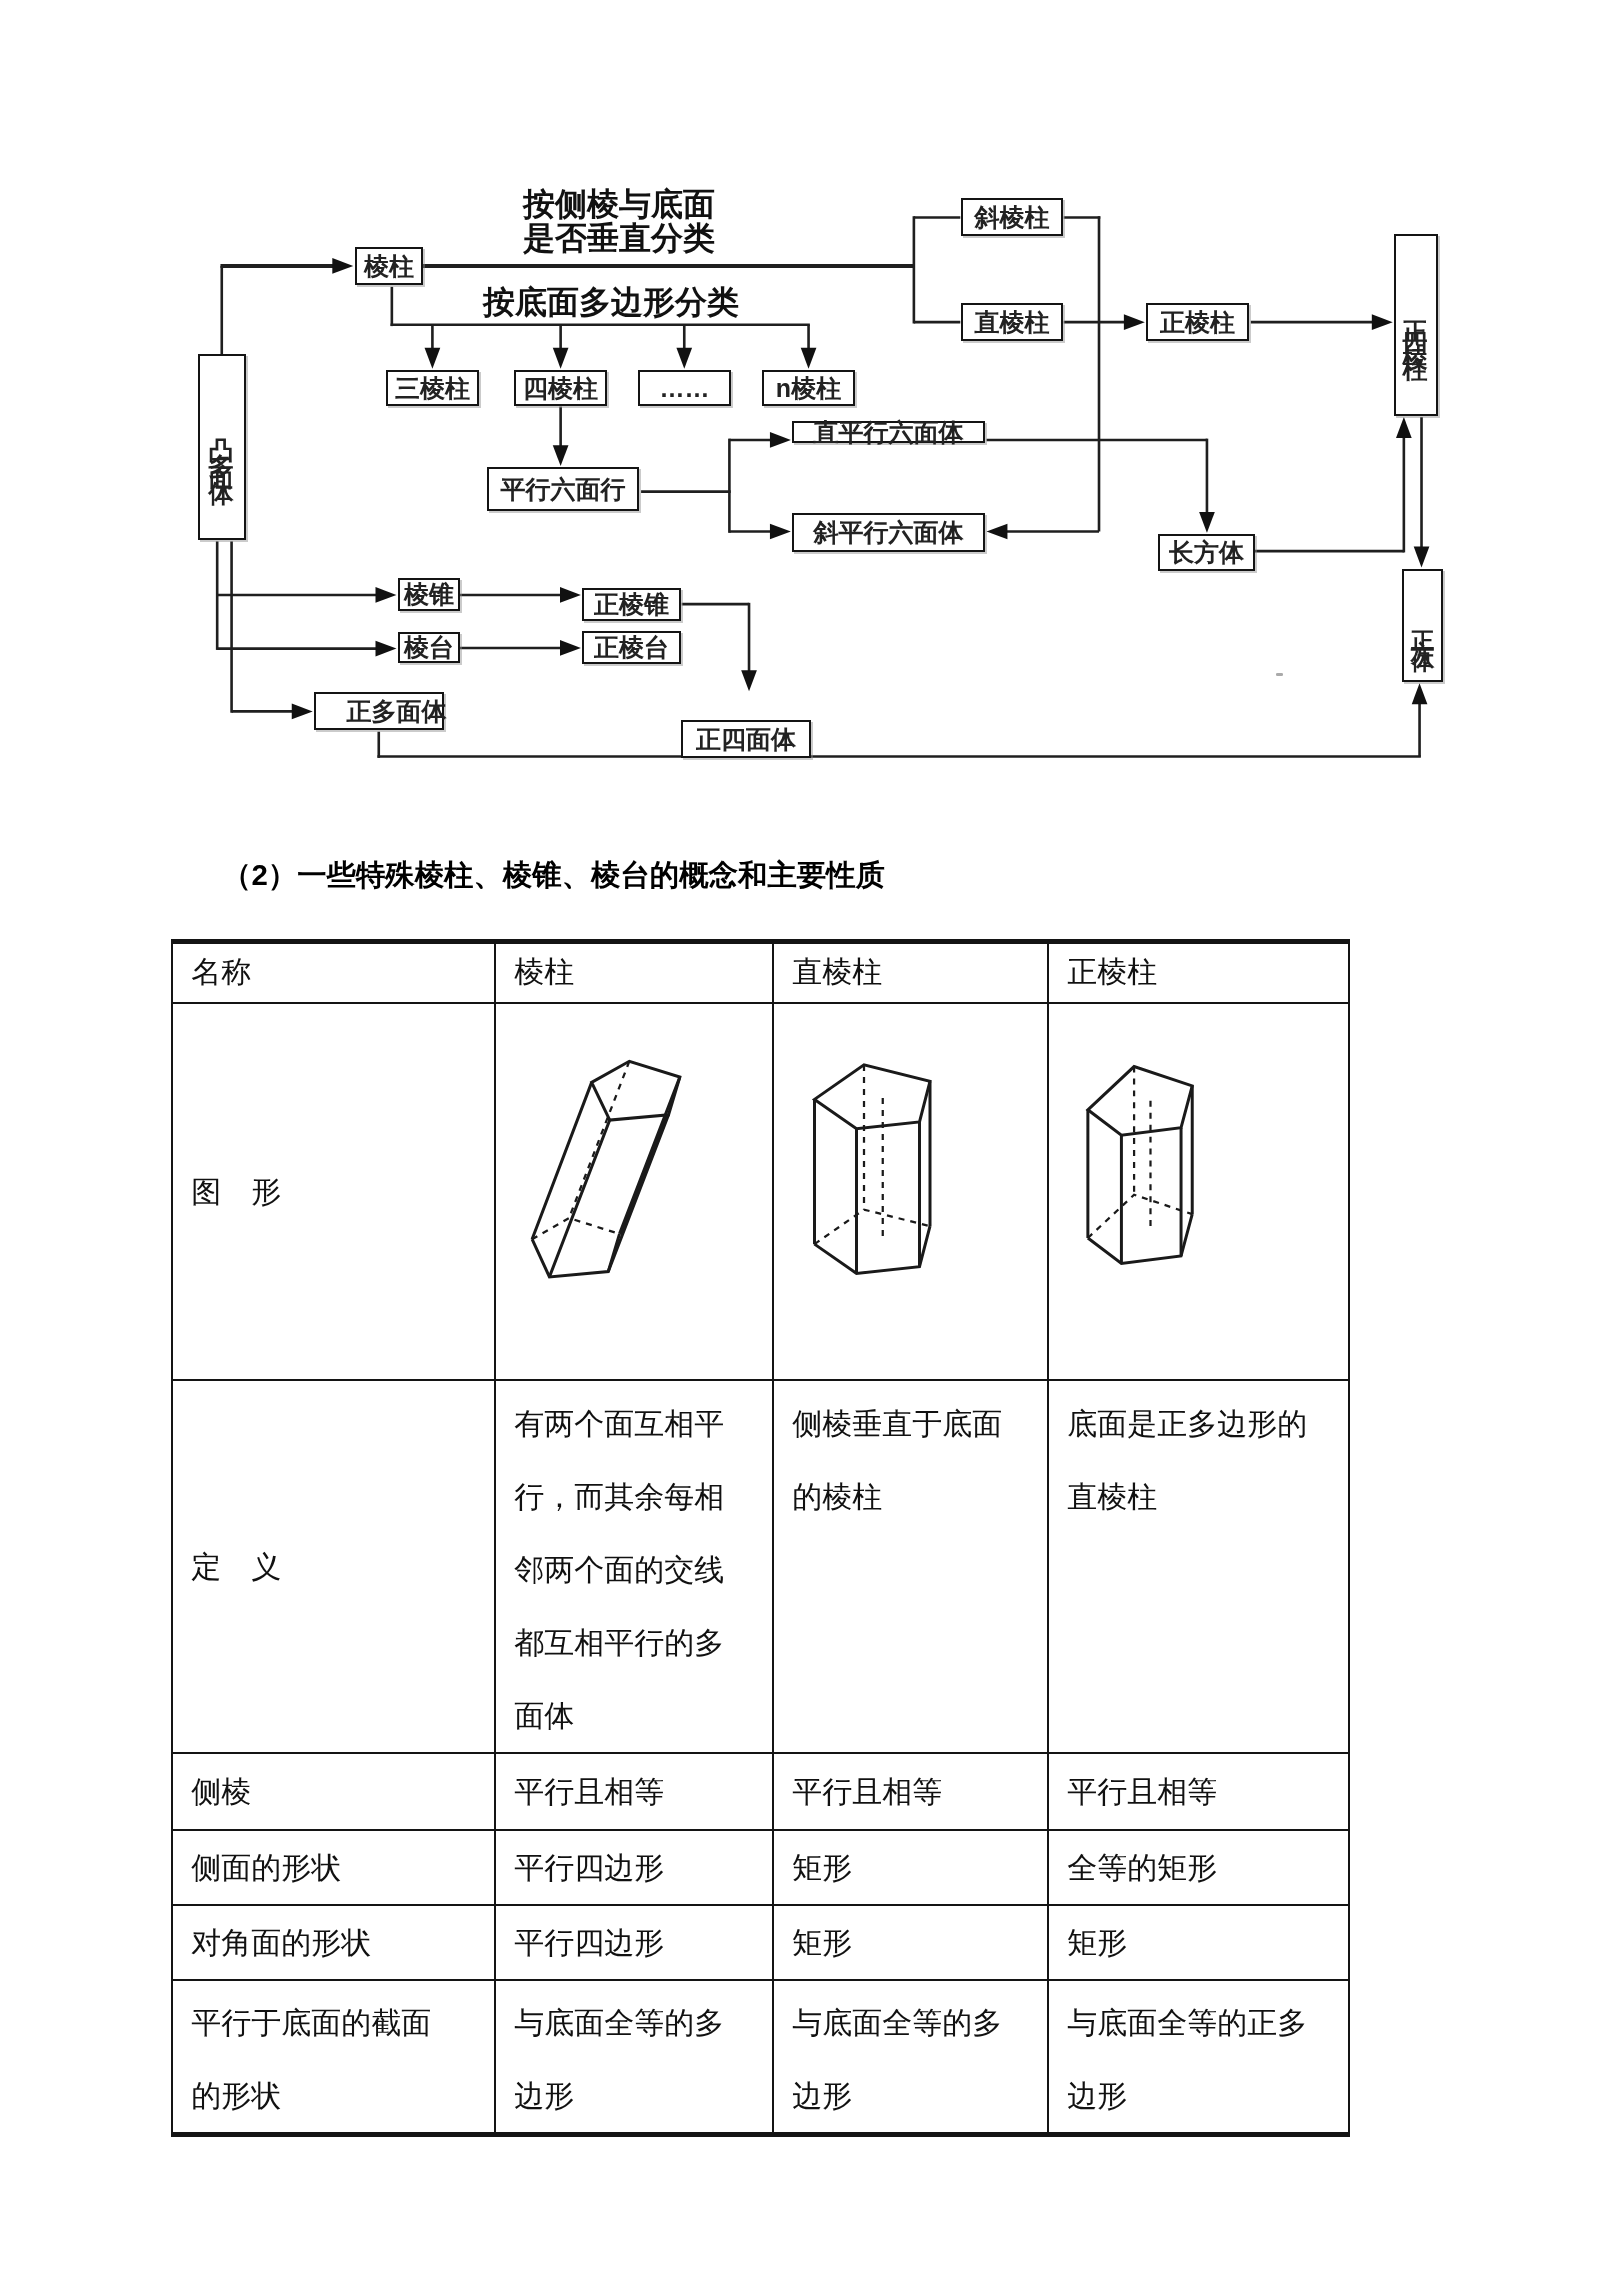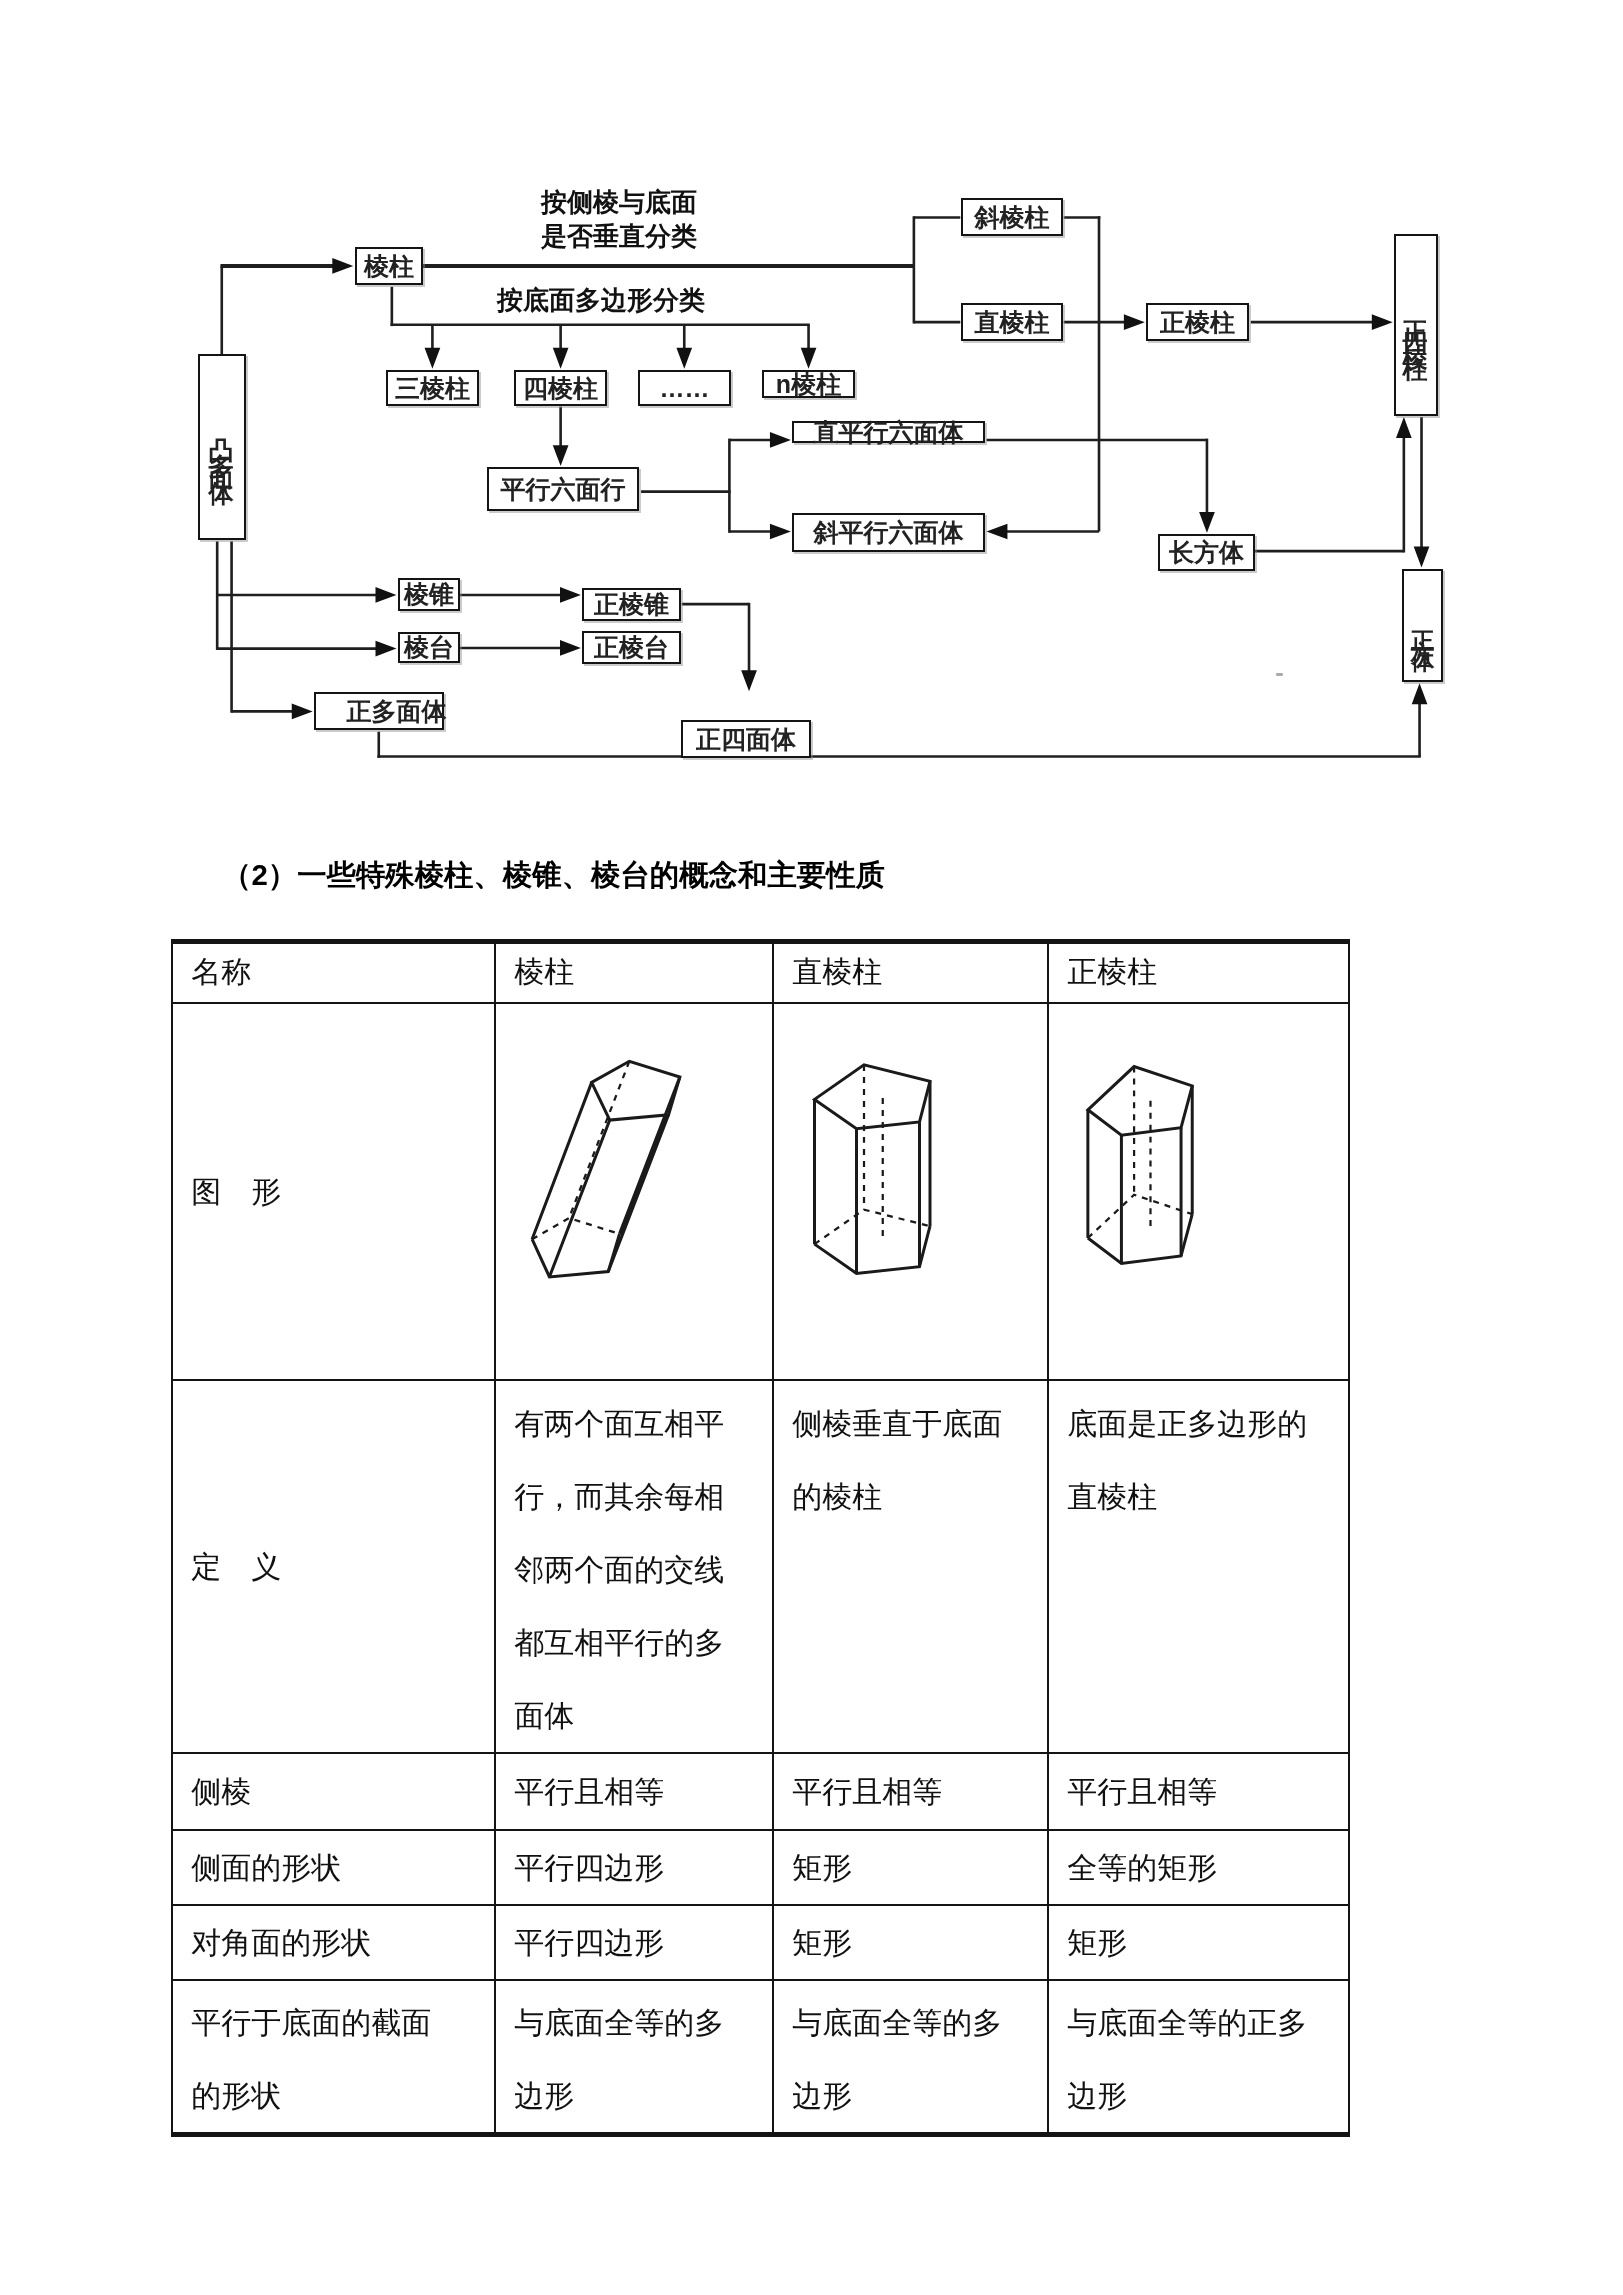--- a/index.html
+++ b/index.html
@@ -19,22 +19,22 @@
     display:flex; align-items:center; justify-content:center;
     font-weight:bold; font-size:25px; color:#222;
     box-shadow:2px 2px 0 rgba(140,140,140,.45);
     white-space:nowrap;
   }
   .vbox {
     writing-mode:vertical-lr; text-orientation:upright;
     letter-spacing:14.4px; white-space:normal;
   }
   .fc-label {
-    position:absolute; font-weight:bold; font-size:26px; color:#111;
-    text-align:center; line-height:34px; white-space:nowrap;font-family:Liberation Mono, monospace;
+    position:absolute; font-weight:bold; font-size:32px; color:#111;
+    text-align:center; line-height:34px; white-space:nowrap;
   }
   .artifact { position:absolute; background:#aaaaaa; border-radius:1.3px; }
   
   .heading {
     position:absolute; left:222px; top:856px;
     font-size:29.4px; font-weight:bold; color:#000; white-space:nowrap;
   }
   
   table.tbl {
     position:absolute; left:171px; top:939px;
@@ -146,21 +146,21 @@
 
   <div class="box vbox" style="left:198px; top:354px; width:48px; height:186px;">凸多面体</div>
   <div class="box" style="left:355px; top:247px; width:68px; height:38px;">棱柱</div>
   <div class="box" style="left:961px; top:198px; width:102px; height:38px;">斜棱柱</div>
   <div class="box" style="left:961px; top:303px; width:102px; height:38px;">直棱柱</div>
   <div class="box" style="left:1146px; top:303px; width:103px; height:38px;">正棱柱</div>
   <div class="box vbox" style="left:1394px; top:234px; width:44px; height:182px; letter-spacing:11.8px;">正四棱柱</div>
   <div class="box" style="left:386px; top:370px; width:93px; height:36px;">三棱柱</div>
   <div class="box" style="left:514px; top:370px; width:93px; height:36px;">四棱柱</div>
   <div class="box" style="left:638px; top:370px; width:93px; height:36px;">……</div>
-  <div class="box" style="left:762px; top:370px; width:93px; height:28px;">n棱柱</div>
+  <div class="box" style="left:762px; top:370px; width:93px; height:36px;">n棱柱</div>
   <div class="box" style="left:487px; top:467px; width:152px; height:44px;">平行六面行</div>
   <div class="box" style="left:792px; top:421px; width:193px; height:22px;">直平行六面体</div>
   <div class="box" style="left:792px; top:513px; width:193px; height:39px;">斜平行六面体</div>
   <div class="box" style="left:1158px; top:534px; width:97px; height:37px;">长方体</div>
   <div class="box vbox" style="left:1402px; top:569px; width:41px; height:113px; letter-spacing:9.2px; font-size:23.6px;">正方体</div>
   <div class="box" style="left:398px; top:578px; width:62px; height:33px;">棱锥</div>
   <div class="box" style="left:398px; top:632px; width:62px; height:31px;">棱台</div>
   <div class="box" style="left:582px; top:588px; width:99px; height:33px;">正棱锥</div>
   <div class="box" style="left:582px; top:631px; width:99px; height:33px;">正棱台</div>
   <div class="box" style="left:314px; top:692px; width:130px; height:38px;padding-left:35px;">正多面体</div>

